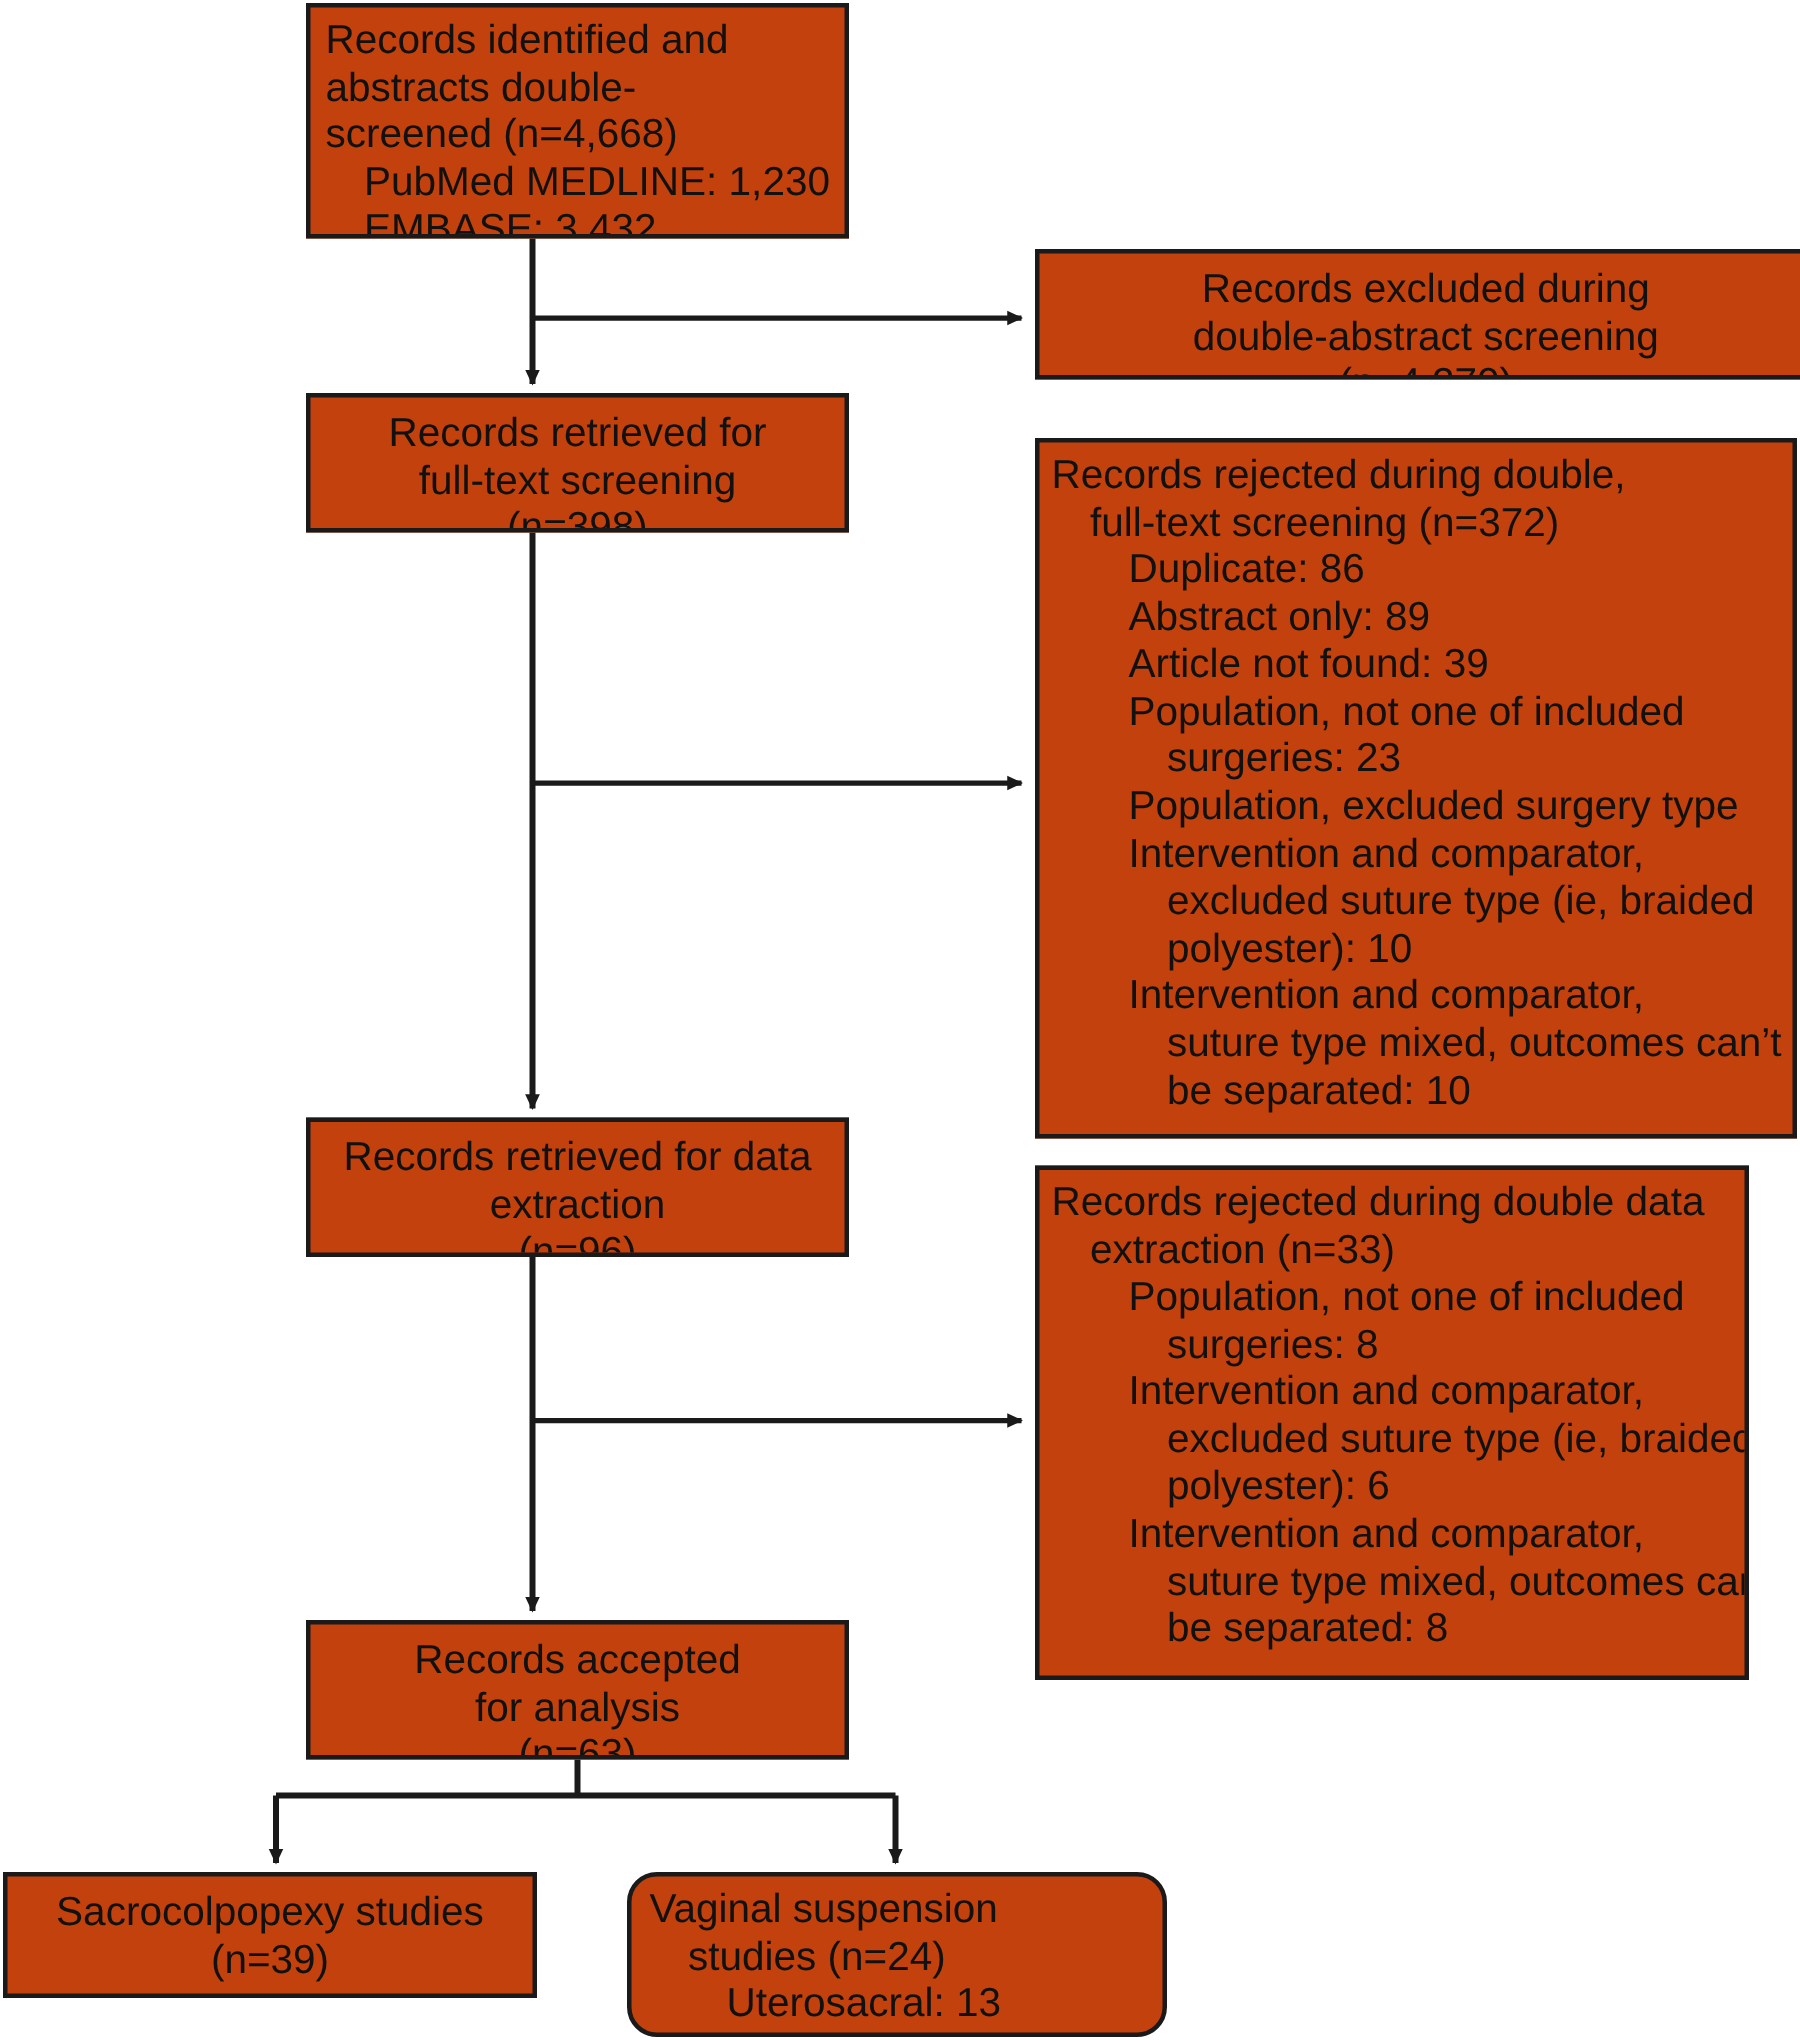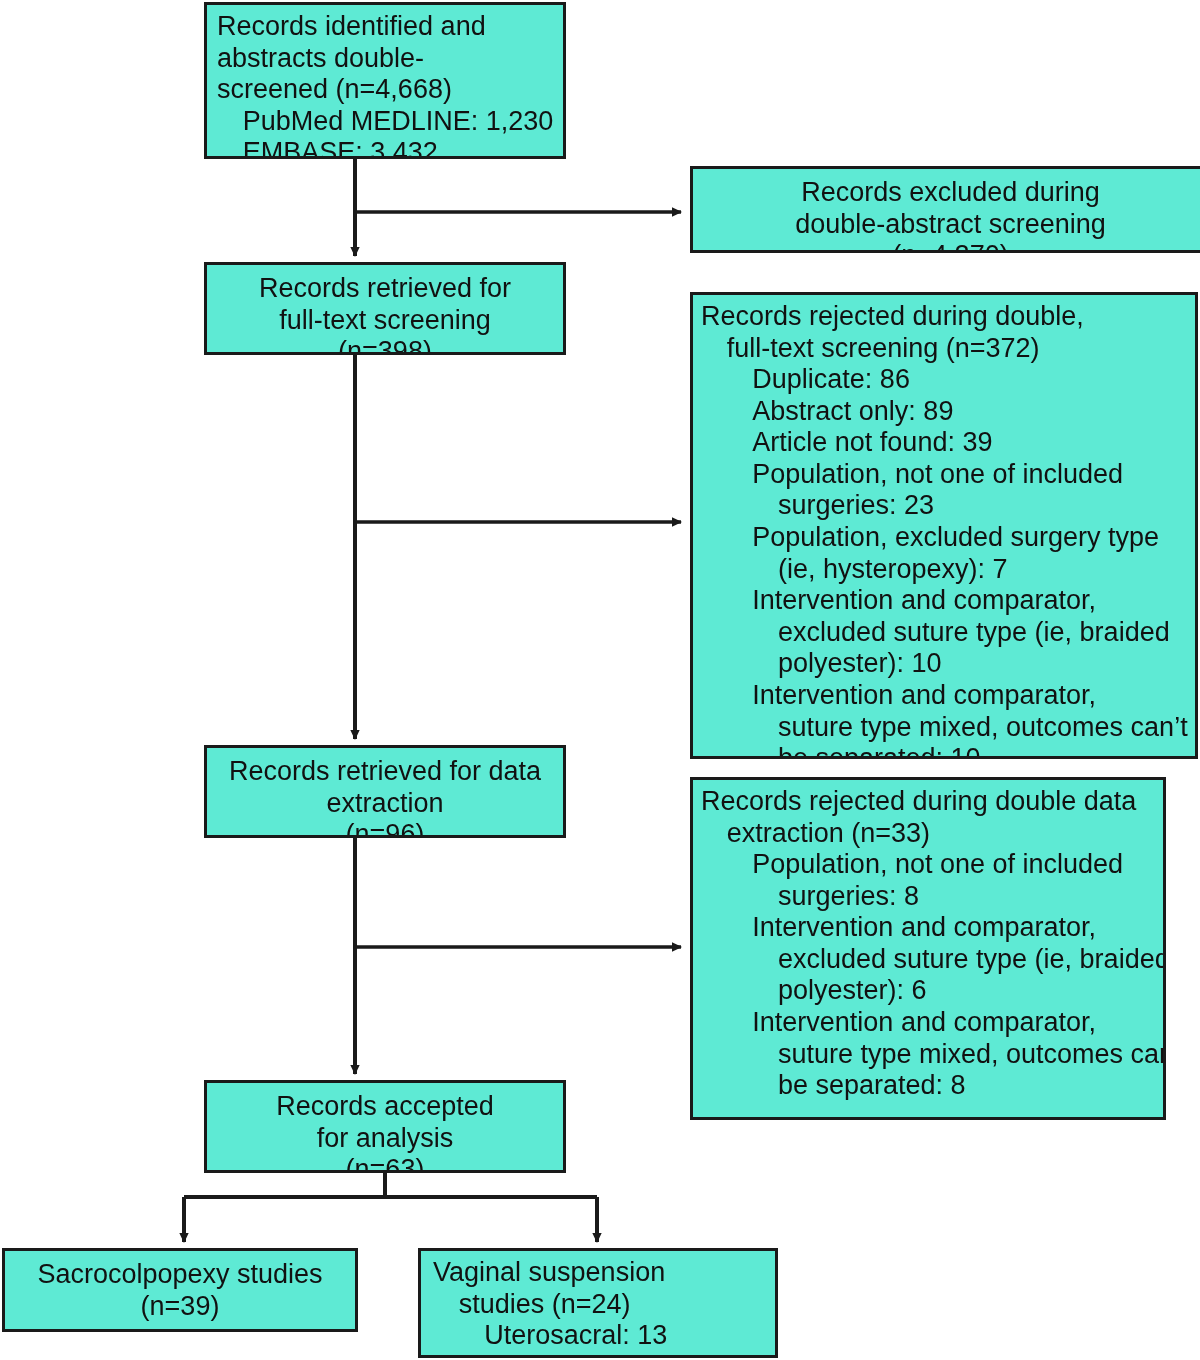--- a/index.html
+++ b/index.html
@@ -24,21 +24,21 @@
     left: 0;
     top: 0;
     width: 1200px;
     height: 1360px;
     pointer-events: none;
   }
   .box {
     position: absolute;
     box-sizing: border-box;
     border: 3px solid #1a1a1a;
-    background: #5eead4;
+    background: #c2410c;
     font-size: 27px;
     line-height: 1.17;
     color: #111111;
     overflow: hidden;
   }
   .box .lines {
     display: block;
   }
   .line {
     display: block;
@@ -49,21 +49,21 @@
 
   
   #box-identified { left: 204px;  top: 2px;    width: 362px; height: 157px; padding: 6px 10px 0 10px; }
   #box-excluded   { left: 690px;  top: 166px;  width: 521px; height: 87px;  padding: 8px 10px 0 10px; }
   #box-fulltext   { left: 204px;  top: 262px;  width: 362px; height: 93px;  padding: 8px 10px 0 10px; }
   #box-rejected-ft{ left: 690px;  top: 292px;  width: 508px; height: 467px; padding: 6px 8px 0 8px; }
   #box-extraction { left: 204px;  top: 745px;  width: 362px; height: 93px;  padding: 8px 10px 0 10px; }
   #box-rejected-de{ left: 690px;  top: 777px;  width: 476px; height: 343px; padding: 6px 8px 0 8px; }
   #box-accepted   { left: 204px;  top: 1080px; width: 362px; height: 93px;  padding: 8px 10px 0 10px; }
   #box-sacro      { left: 2px;    top: 1248px; width: 356px; height: 84px; padding: 8px 10px 0 10px; }
-  #box-vaginal    { left: 418px;  top: 1248px; width: 360px; height: 110px; padding: 6px 10px 0 12px; }
+  #box-vaginal    { left: 418px;  top: 1248px; width: 360px; height: 110px; padding: 6px 10px 0 12px; border-radius: 20px; }
 
   .indent-1 { padding-left: 0.95em; }
   .indent-2 { padding-left: 1.9em; }
   .indent-3 { padding-left: 2.85em; }
 </style>
 </head>
 <body>
 
 <div id="diagram">
 
@@ -122,21 +122,20 @@
   <div class="box left" id="box-rejected-ft">
     <span class="lines">
       <span class="line">Records rejected during double,</span>
       <span class="line indent-1">full-text screening (n=372)</span>
       <span class="line indent-2">Duplicate: 86</span>
       <span class="line indent-2">Abstract only: 89</span>
       <span class="line indent-2">Article not found: 39</span>
       <span class="line indent-2">Population, not one of included</span>
       <span class="line indent-3">surgeries: 23</span>
       <span class="line indent-2">Population, excluded surgery type</span>
-      <span class="line indent-3">(ie, hysteropexy): 7</span>
       <span class="line indent-2">Intervention and comparator,</span>
       <span class="line indent-3">excluded suture type (ie, braided</span>
       <span class="line indent-3">polyester): 10</span>
       <span class="line indent-2">Intervention and comparator,</span>
       <span class="line indent-3">suture type mixed, outcomes can’t</span>
       <span class="line indent-3">be separated: 10</span>
 
     </span>
   </div>
 

